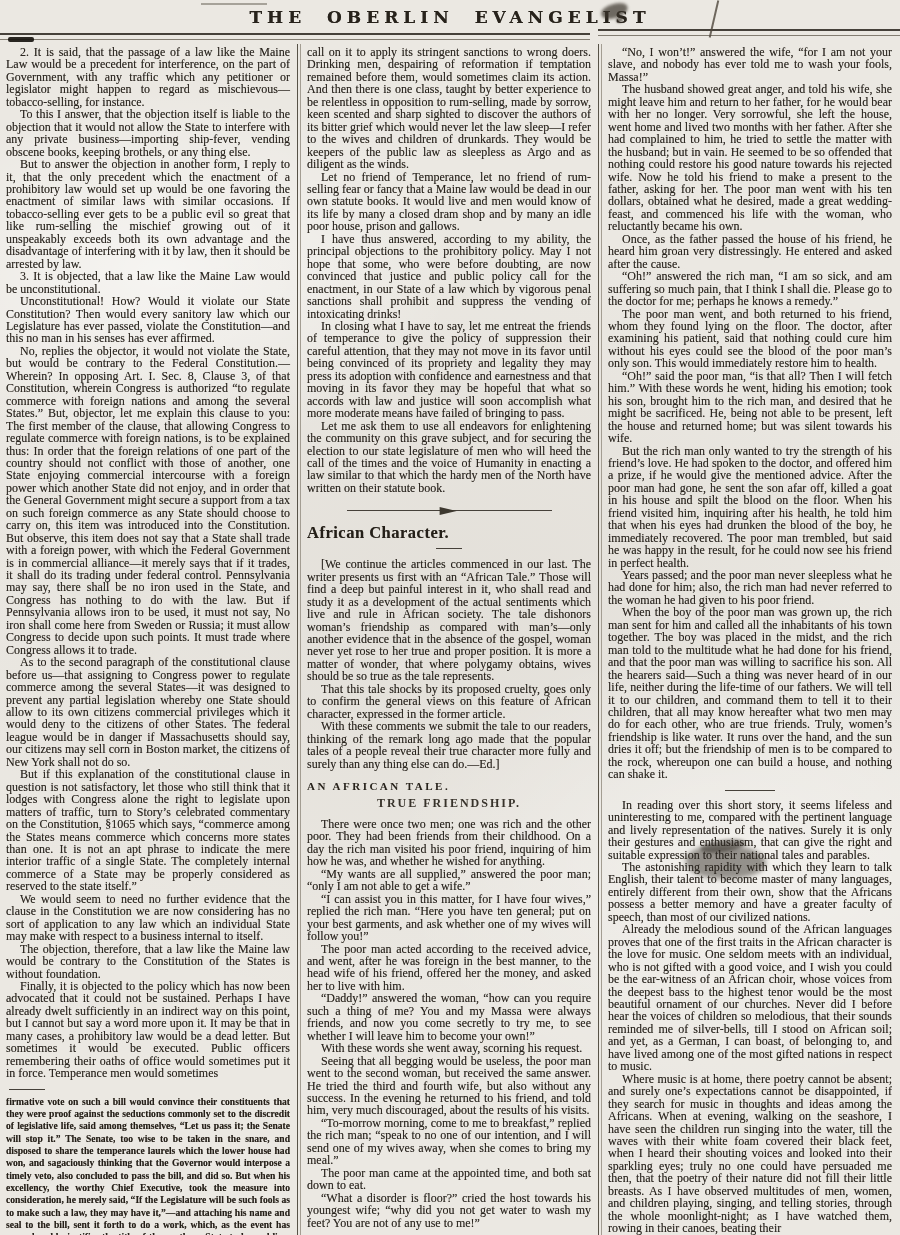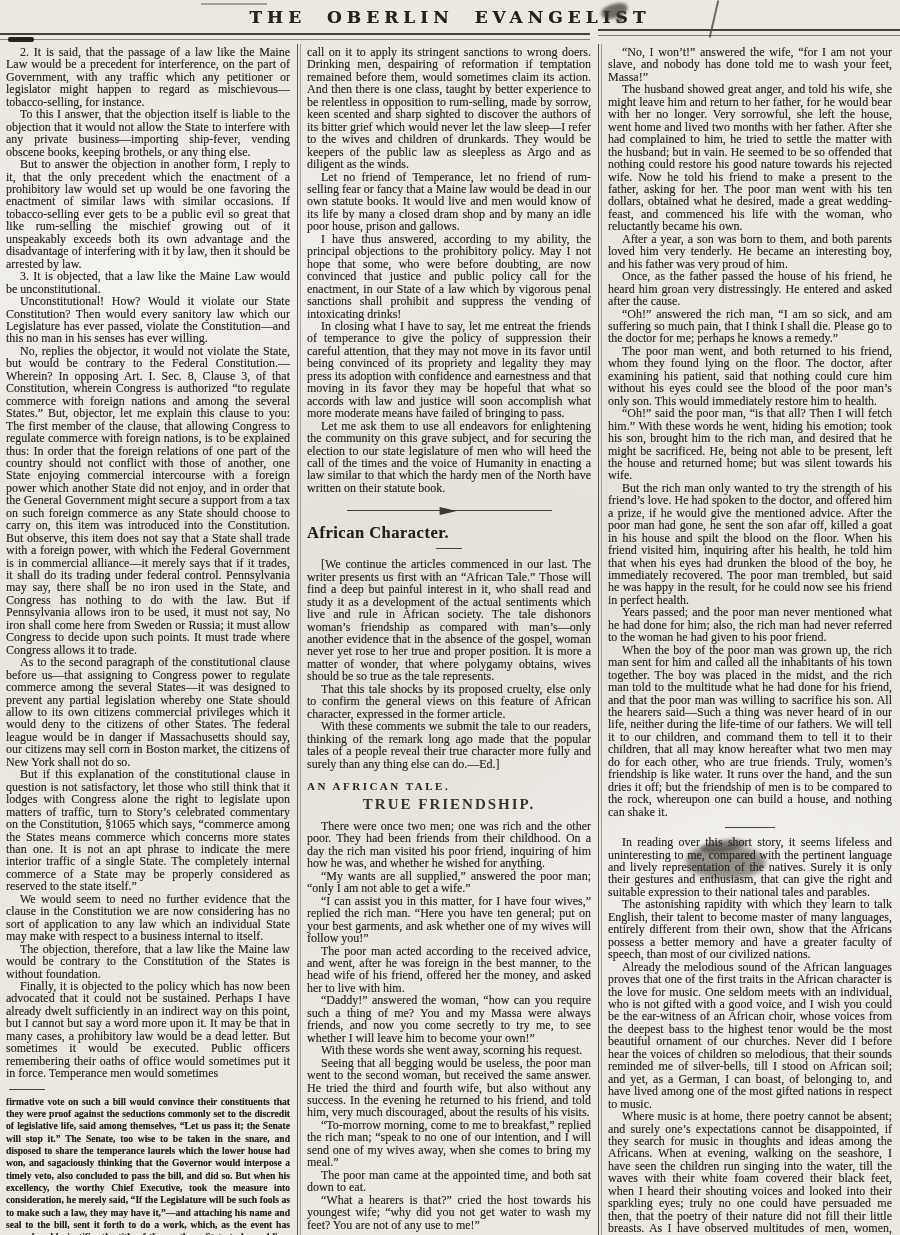--- a/index.html
+++ b/index.html
@@ -58,21 +58,21 @@
     border-top:4px solid transparent;border-bottom:4px solid transparent;}
 
   h2.section-title{
     margin:0;text-align:left;font-size:16.5px;font-weight:bold;
     letter-spacing:.5px;color:#241f18;text-shadow:0 0 .5px rgba(36,31,24,.5);
   }
   .head-rule{width:26px;border-top:1px solid var(--rule);margin:5px auto 9px;}
 
   h3.tale-title{margin:10px 0 4px;font-size:11px;font-weight:bold;
     letter-spacing:2.5px;color:#28231c;}
-  h4.tale-subtitle{margin:0 0 7px;text-align:center;font-size:15px;font-weight:bold;
+  h4.tale-subtitle{margin:0 0 7px;text-align:center;font-size:12px;font-weight:bold;
     letter-spacing:2px;color:#38332b;}
 
   .mid-rule{width:50px;border-top:1px solid var(--rule);margin:9px auto 8px;}
 
   
   .mark{position:absolute;pointer-events:none;}
   .corner-mark{left:8px;top:37px;width:26px;height:5px;background:#15120d;opacity:.9;
     border-radius:2px;filter:blur(.5px);}
   .title-smudge{left:601px;top:4px;width:27px;height:14px;background:#3a342b;opacity:.7;
     border-radius:50% 40% 55% 45%;filter:blur(1.4px);transform:rotate(-14deg);}
@@ -103,21 +103,21 @@
   <div class="mark col3-smudge"></div>
   <div class="mark col3-smudge-b"></div>
 
   <main class="columns">
 
     <section class="col">
       <p>2. It is said, that the passage of a law like the Maine Law would be a precedent for interference, on the part of Government, with any traffic which any petitioner or legislator might happen to regard as mischievous—tobacco-selling, for instance.</p>
       <p>To this I answer, that the objection itself is liable to the objection that it would not allow the State to interfere with any private business—importing ship-fever, vending obscene books, keeping brothels, or any thing else.</p>
       <p>But to answer the objection in another form, I reply to it, that the only precedent which the enactment of a prohibitory law would set up would be one favoring the enactment of similar laws with similar occasions. If tobacco-selling ever gets to be a public evil so great that like rum-selling the mischief growing out of it unspeakably exceeds both its own advantage and the disadvantage of interfering with it by law, then it should be arrested by law.</p>
       <p>3. It is objected, that a law like the Maine Law would be unconstitutional.</p>
-      <p>Unconstitutional! How? Would it violate our State Constitution? Then would every sanitory law which our Legislature has ever passed, violate the Constitution—and this no man in his senses has ever willing.</p>
+      <p>Unconstitutional! How? Would it violate our State Constitution? Then would every sanitory law which our Legislature has ever passed, violate the Constitution—and this no man in his senses has ever affirmed.</p>
       <p>No, replies the objector, it would not violate the State, but would be contrary to the Federal Constitution.—Wherein? In opposing Art. I. Sec. 8, Clause 3, of that Constitution, wherein Congress is authorized “to regulate commerce with foreign nations and among the several States.” But, objector, let me explain this clause to you: The first member of the clause, that allowing Congress to regulate commerce with foreign nations, is to be explained thus: In order that the foreign relations of one part of the country should not conflict with those of another, one State enjoying commercial intercourse with a foreign power which another State did not enjoy, and in order that the General Government might secure a support from a tax on such foreign commerce as any State should choose to carry on, this item was introduced into the Constitution. But observe, this item does not say that a State shall trade with a foreign power, with which the Federal Government is in commercial alliance—it merely says that if it trades, it shall do its trading under federal control. Pennsylvania may say, there shall be no iron used in the State, and Congress has nothing to do with the law. But if Pennsylvania allows iron to be used, it must not say, No iron shall come here from Sweden or Russia; it must allow Congress to decide upon such points. It must trade where Congress allows it to trade.</p>
       <p>As to the second paragraph of the constitutional clause before us—that assigning to Congress power to regulate commerce among the several States—it was designed to prevent any partial legislation whereby one State should allow to its own citizens commercial privileges which it would deny to the citizens of other States. The federal league would be in danger if Massachusetts should say, our citizens may sell corn in Boston market, the citizens of New York shall not do so.</p>
       <p>But if this explanation of the constitutional clause in question is not satisfactory, let those who still think that it lodges with Congress alone the right to legislate upon matters of traffic, turn to Story’s celebrated commentary on the Constitution, §1065 which says, “commerce among the States means commerce which concerns more states than one. It is not an apt phrase to indicate the mere interior traffic of a single State. The completely internal commerce of a State may be properly considered as reserved to the state itself.”</p>
       <p>We would seem to need no further evidence that the clause in the Constitution we are now considering has no sort of application to any law which an individual State may make with respect to a business internal to itself.</p>
       <p>The objection, therefore, that a law like the Maine law would be contrary to the Constitution of the States is without foundation.</p>
       <p>Finally, it is objected to the policy which has now been advocated that it could not be sustained. Perhaps I have already dwelt sufficiently in an indirect way on this point, but I cannot but say a word more upon it. It may be that in many cases, a prohibitory law would be a dead letter. But sometimes it would be executed. Public officers remembering their oaths of office would sometimes put it in force. Temperance men would sometimes</p>
       <div class="footnote-rule"></div>
       <p class="footnote">firmative vote on such a bill would convince their constituents that they were proof against the seductions commonly set to the discredit of legislative life, said among themselves, “Let us pass it; the Senate will stop it.” The Senate, too wise to be taken in the snare, and disposed to share the temperance laurels which the lower house had won, and sagaciously thinking that the Governor would interpose a timely veto, also concluded to pass the bill, and did so. But when his excellency, the worthy Chief Executive, took the measure into consideration, he merely said, “If the Legislature will be such fools as to make such a law, they may have it,”—and attaching his name and seal to the bill, sent it forth to do a work, which, as the event has proved, nobly justifies the title of the northern State to her sublime motto—“Dirigo”—I direct.</p>
     </section>
 
@@ -131,50 +131,49 @@
       <p>Let me ask them to use all endeavors for enlightening the community on this grave subject, and for securing the election to our state legislature of men who will heed the call of the times and the voice of Humanity in enacting a law similar to that which the hardy men of the North have written on their statute book.</p>
 
       <div class="orn-rule">
         <span class="orn-line"></span>
         <span class="orn-arrow"></span>
       </div>
       <h2 class="section-title">African Character.</h2>
       <div class="head-rule"></div>
 
       <p>[We continue the articles commenced in our last. The writer presents us first with an “African Tale.” Those will find a deep but painful interest in it, who shall read and study it as a development of the actual sentiments which live and rule in African society. The tale dishonors woman’s friendship as compared with man’s—only another evidence that in the absence of the gospel, woman never yet rose to her true and proper position. It is more a matter of wonder, that where polygamy obtains, wives should be so true as the tale represents.</p>
-      <p>That this tale shocks by its proposed cruelty, else only to confirm the general views on this feature of African character, expressed in the former article.</p>
+      <p>That this tale shocks by its proposed cruelty, goes only to confirm the general views on this feature of African character, expressed in the former article.</p>
       <p>With these comments we submit the tale to our readers, thinking of the remark long ago made that the popular tales of a people reveal their true character more fully and surely than any thing else can do.—Ed.]</p>
 
       <h3 class="tale-title">AN AFRICAN TALE.</h3>
       <h4 class="tale-subtitle">TRUE FRIENDSHIP.</h4>
 
       <p>There were once two men; one was rich and the other poor. They had been friends from their childhood. On a day the rich man visited his poor friend, inquiring of him how he was, and whether he wished for anything.</p>
       <p>“My wants are all supplied,” answered the poor man; “only I am not able to get a wife.”</p>
       <p>“I can assist you in this matter, for I have four wives,” replied the rich man. “Here you have ten general; put on your best garments, and ask whether one of my wives will follow you!”</p>
       <p>The poor man acted according to the received advice, and went, after he was foreign in the best manner, to the head wife of his friend, offered her the money, and asked her to live with him.</p>
       <p>“Daddy!” answered the woman, “how can you require such a thing of me? You and my Massa were always friends, and now you come secretly to try me, to see whether I will leave him to become your own!”</p>
       <p>With these words she went away, scorning his request.</p>
       <p>Seeing that all begging would be useless, the poor man went to the second woman, but received the same answer. He tried the third and fourth wife, but also without any success. In the evening he returned to his friend, and told him, very much discouraged, about the results of his visits.</p>
       <p>“To-morrow morning, come to me to breakfast,” replied the rich man; “speak to no one of our intention, and I will send one of my wives away, when she comes to bring my meal.”</p>
       <p>The poor man came at the appointed time, and both sat down to eat.</p>
-      <p>“What a hearers is that?” cried the host towards his youngest wife; “why did you not get water to wash my feet? You are not of any use to me!”</p>
+      <p>“What a disorder is floor?” cried the host towards his youngest wife; “why did you not get water to wash my feet? You are not of any use to me!”</p>
     </section>
 
     <div class="divider"></div>
 
     <section class="col">
-      <p>“No, I won’t!” answered the wife, “for I am not your slave, and nobody has done told me to wash your feet, Massa!”</p>
+      <p>“No, I won’t!” answered the wife, “for I am not your slave, and nobody has ever told me to wash your fools, Massa!”</p>
       <p>The husband showed great anger, and told his wife, she might leave him and return to her father, for he would bear with her no longer. Very sorrowful, she left the house, went home and lived two months with her father. After she had complained to him, he tried to settle the matter with the husband; but in vain. He seemed to be so offended that nothing could restore his good nature towards his rejected wife. Now he told his friend to make a present to the father, asking for her. The poor man went with his ten dollars, obtained what he desired, made a great wedding-feast, and commenced his life with the woman, who reluctantly became his own.</p>
-      <p>After a year, a son was born to them, and both parents loved him very tenderly. He became an interesting boy, and his father was very proud of him.</p>
       <p>Once, as the father passed the house of his friend, he heard him groan very distressingly. He entered and asked after the cause.</p>
       <p>“Oh!” answered the rich man, “I am so sick, and am suffering so much pain, that I think I shall die. Please go to the doctor for me; perhaps he knows a remedy.”</p>
       <p>The poor man went, and both returned to his friend, whom they found lying on the floor. The doctor, after examining his patient, said that nothing could cure him without his eyes could see the blood of the poor man’s only son. This would immediately restore him to health.</p>
       <p>“Oh!” said the poor man, “is that all? Then I will fetch him.” With these words he went, hiding his emotion; took his son, brought him to the rich man, and desired that he might be sacrificed. He, being not able to be present, left the house and returned home; but was silent towards his wife.</p>
       <p>But the rich man only wanted to try the strength of his friend’s love. He had spoken to the doctor, and offered him a prize, if he would give the mentioned advice. After the poor man had gone, he sent the son afar off, killed a goat in his house and spilt the blood on the floor. When his friend visited him, inquiring after his health, he told him that when his eyes had drunken the blood of the boy, he immediately recovered. The poor man trembled, but said he was happy in the result, for he could now see his friend in perfect health.</p>
-      <p>Years passed; and the poor man never mentioned what he had done for him; also, the rich man had never referred to the woman he had given to his poor friend.</p>
+      <p>Years passed; and the poor man never sleepless what he had done for him; also, the rich man had never referred to the woman he had given to his poor friend.</p>
       <p>When the boy of the poor man was grown up, the rich man sent for him and called all the inhabitants of his town together. The boy was placed in the midst, and the rich man told to the multitude what he had done for his friend, and that the poor man was willing to sacrifice his son. All the hearers said—Such a thing was never heard of in our life, neither during the life-time of our fathers. We will tell it to our children, and command them to tell it to their children, that all may know hereafter what two men may do for each other, who are true friends. Truly, women’s friendship is like water. It runs over the hand, and the sun dries it off; but the friendship of men is to be compared to the rock, whereupon one can build a house, and nothing can shake it.</p>
 
       <div class="mid-rule"></div>
 
       <p>In reading over this short story, it seems lifeless and uninteresting to me, compared with the pertinent language and lively representation of the natives. Surely it is only their gestures and enthusiasm, that can give the right and suitable expression to their national tales and parables.</p>
       <p>The astonishing rapidity with which they learn to talk English, their talent to become master of many languages, entirely different from their own, show that the Africans possess a better memory and have a greater faculty of speech, than most of our civilized nations.</p>
       <p>Already the melodious sound of the African languages proves that one of the first traits in the African character is the love for music. One seldom meets with an individual, who is not gifted with a good voice, and I wish you could be the ear-witness of an African choir, whose voices from the deepest bass to the highest tenor would be the most beautiful ornament of our churches. Never did I before hear the voices of children so melodious, that their sounds reminded me of silver-bells, till I stood on African soil; and yet, as a German, I can boast, of belonging to, and have lived among one of the most gifted nations in respect to music.</p>
       <p>Where music is at home, there poetry cannot be absent; and surely one’s expectations cannot be disappointed, if they search for music in thoughts and ideas among the Africans. When at evening, walking on the seashore, I have seen the children run singing into the water, till the waves with their white foam covered their black feet, when I heard their shouting voices and looked into their sparkling eyes; truly no one could have persuaded me then, that the poetry of their nature did not fill their little breasts. As I have observed multitudes of men, women, and children playing, singing, and telling stories, through the whole moonlight-night; as I have watched them, rowing in their canoes, beating their</p>
     </section>
 

